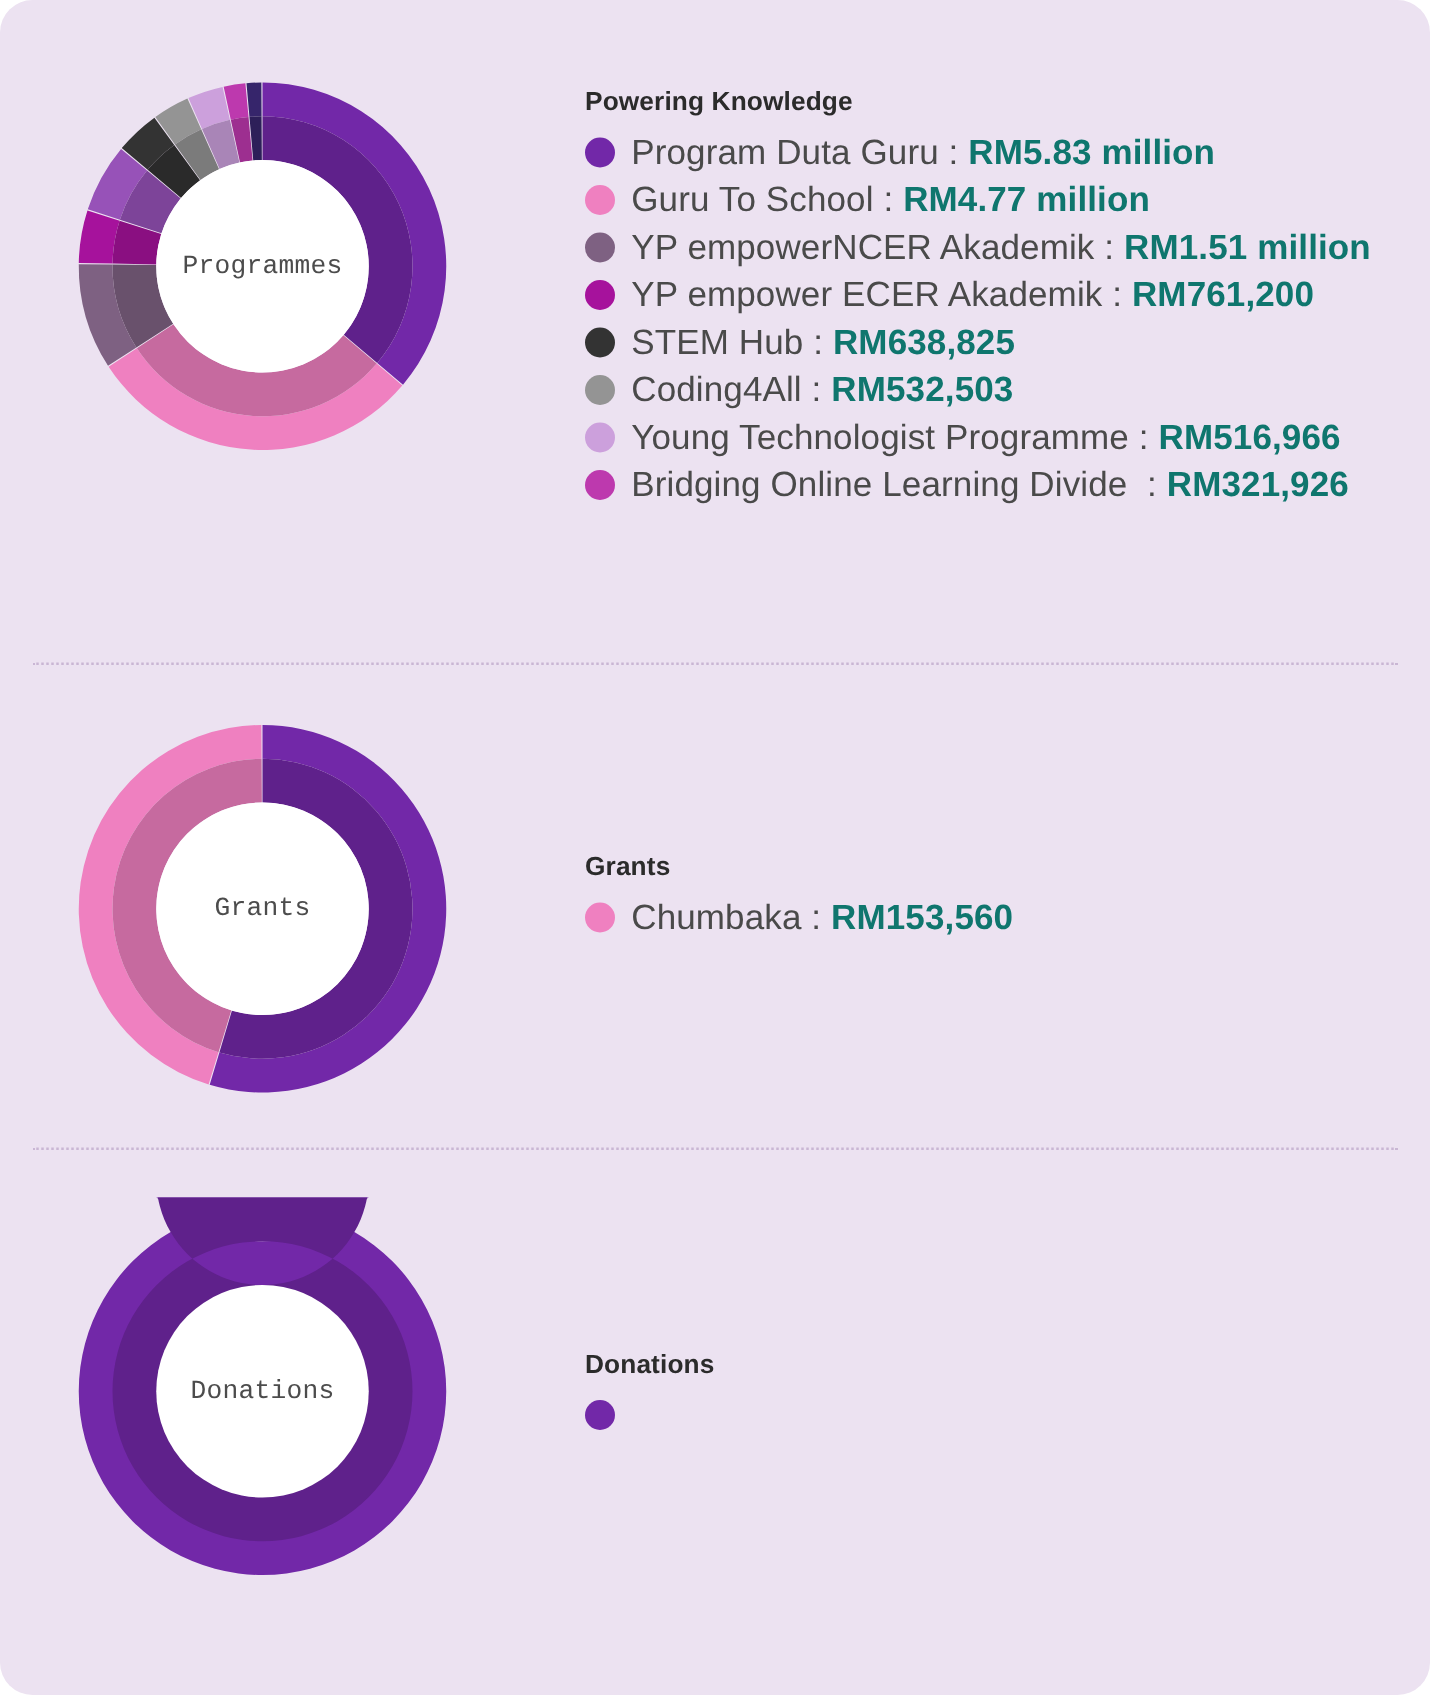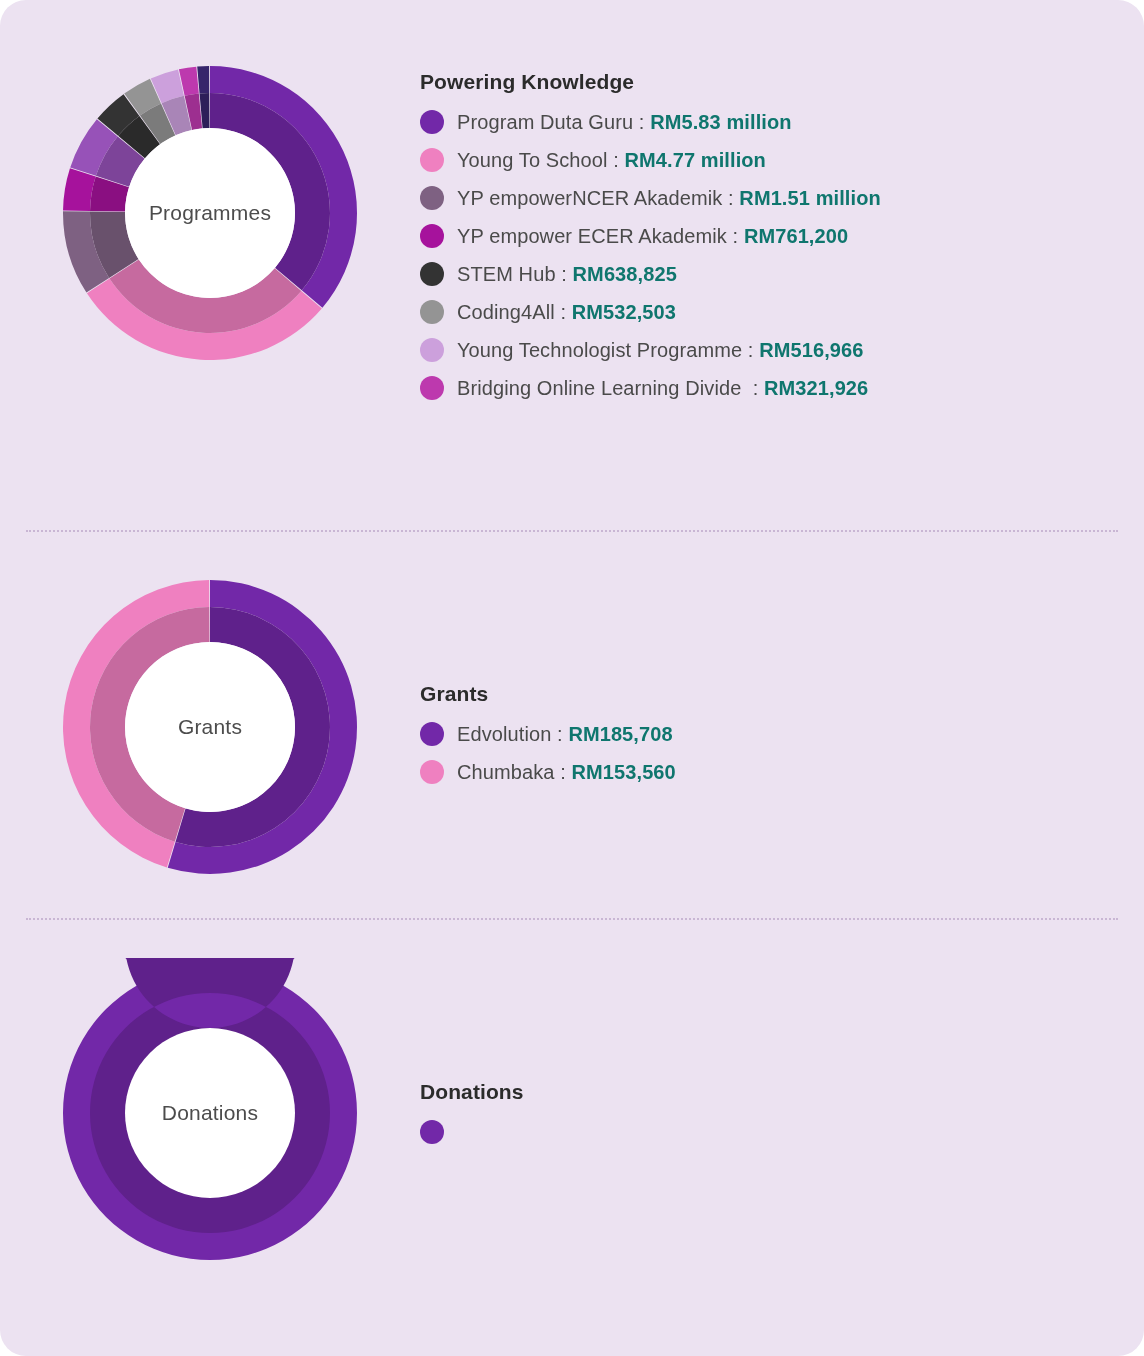--- a/index.html
+++ b/index.html
@@ -32,55 +32,57 @@
   .chart-col {
     width: 420px;
     display: flex;
     justify-content: center;
     flex: 0 0 420px;
   }
 
   .legend-col {
     flex: 1 1 auto;
     padding-right: 30px;
+    margin-left: 48px;
   }
 
   
   .donut-wrap {
     position: relative;
   }
   .donut-svg { display: block; }
 
   .donut-center-label {
     position: absolute;
     left: 0; top: 0;
     width: 100%; height: 100%;
     display: flex;
     align-items: center;
     justify-content: center;
     font-size: 21px;
     color: #4c4c4c;
     letter-spacing: .2px;
     pointer-events: none;
+    font-family: Liberation Mono, monospace;
   }
 
   
   .legend-title {
     font-size: 21px;
     font-weight: bold;
     color: #2b2b2b;
     margin-bottom: 9px;
     letter-spacing: .1px;
   }
 
   .legend-item {
     display: flex;
     align-items: center;
     min-height: 38px;
-    font-size: 20px;
+    font-size: 28px;
     color: #4a4a4a;
     letter-spacing: .1px;
   }
 
   .legend-dot {
     width: 24px;
     height: 24px;
     border-radius: 50%;
     flex: 0 0 24px;
     margin-right: 13px;
@@ -151,21 +153,21 @@
     <div class="legend-col" id="legend-programmes">
       <div class="legend-title">Powering Knowledge</div>
       <div class="legend-list">
           <div class="legend-item">
             <span class="legend-dot" style="background: rgb(114, 40, 168);"></span>
             <span class="legend-label">Program Duta Guru : </span>
             <span class="legend-value">RM5.83 million</span>
           </div>
           <div class="legend-item">
             <span class="legend-dot" style="background: rgb(239, 128, 192);"></span>
-            <span class="legend-label">Young To School : </span>
+            <span class="legend-label">Guru To School : </span>
             <span class="legend-value">RM4.77 million</span>
           </div>
           <div class="legend-item">
             <span class="legend-dot" style="background: rgb(126, 97, 130);"></span>
             <span class="legend-label">YP empowerNCER Akademik : </span>
             <span class="legend-value">RM1.51 million</span>
           </div>
           <div class="legend-item">
             <span class="legend-dot" style="background: rgb(166, 18, 156);"></span>
             <span class="legend-label">YP empower ECER Akademik : </span>
@@ -207,25 +209,20 @@
             <path d="M 119.8027493264849 269.722070871414 A 120 120 0 0 1 154.26696627311853 35.00223893107315 L 154.48076777679228 70.00158590951015 A 85 85 0 0 0 130.06861410626013 236.2614668672516 Z" fill="#c66a9f"></path>
             <circle cx="155" cy="155" r="85" fill="#ffffff"></circle>
           </svg>
         <div class="donut-center-label">Grants</div>
       </div>
     </div>
     <div class="legend-col" id="legend-grants">
       <div class="legend-title">Grants</div>
       <div class="legend-list">
           <div class="legend-item">
-            <span class="legend-dot" style="background: rgb(114, 40, 168);"></span>
-            <span class="legend-label">Edvolution : </span>
-            <span class="legend-value">RM185,708</span>
-          </div>
-          <div class="legend-item">
             <span class="legend-dot" style="background: rgb(239, 128, 192);"></span>
             <span class="legend-label">Chumbaka : </span>
             <span class="legend-value">RM153,560</span>
           </div>
         </div>
     </div>
   </div>
 
   <div class="divider" id="divider-2"></div>
 

